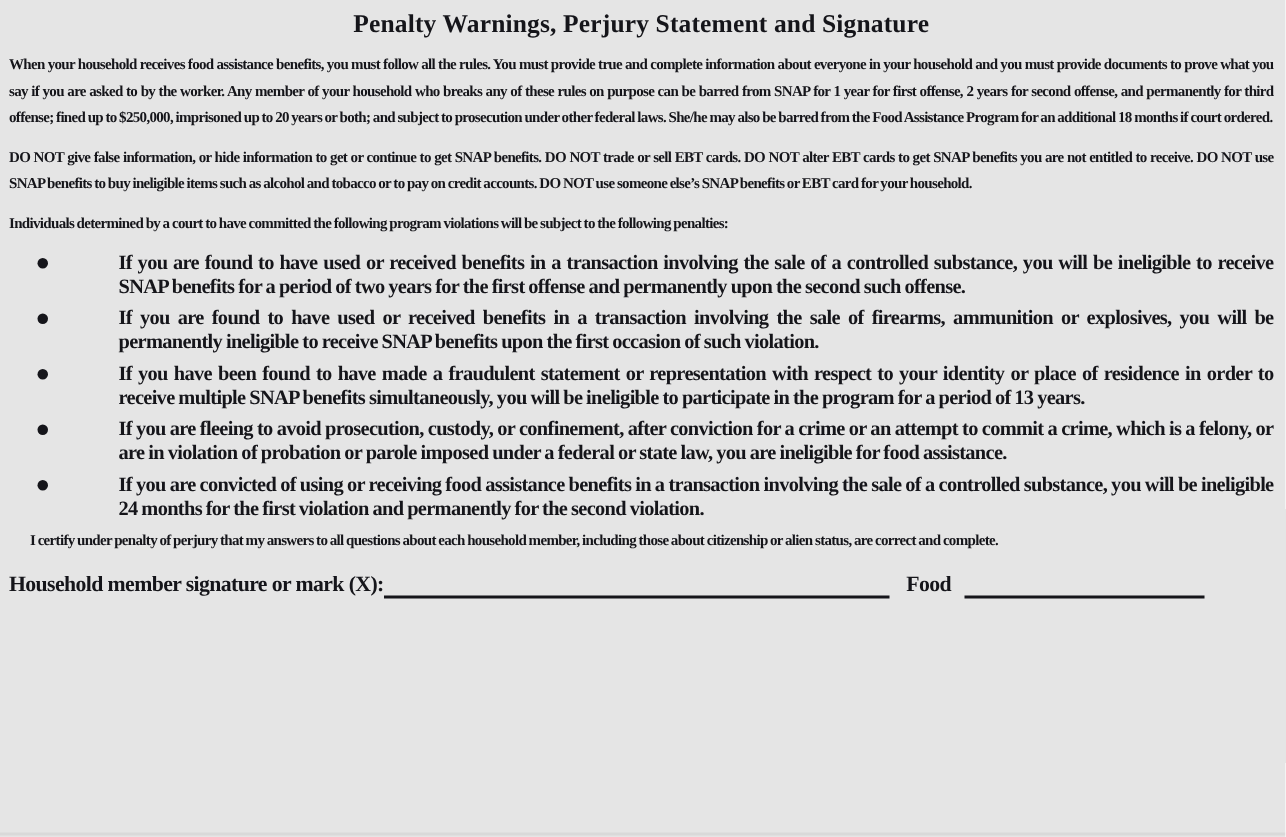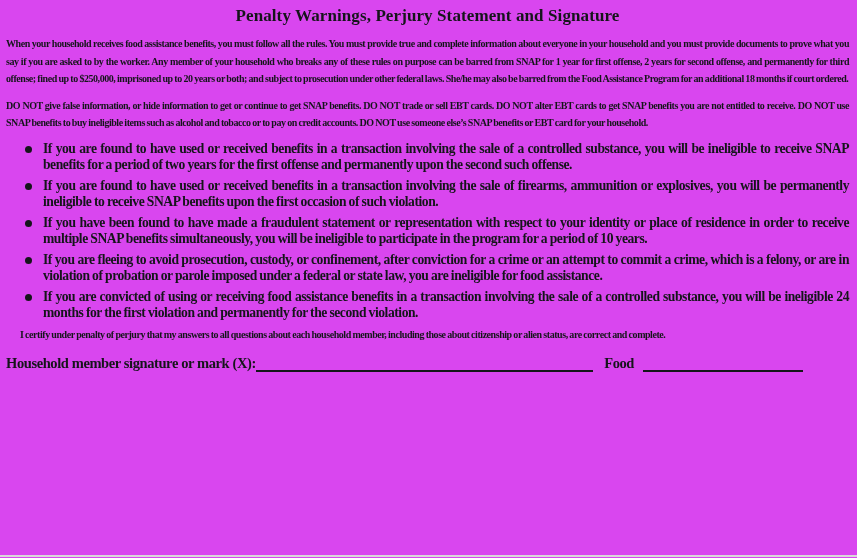--- a/index.html
+++ b/index.html
@@ -1,21 +1,21 @@
 <!DOCTYPE html>
 <html><head>
 <meta charset="utf-8">
 <style>
   * { margin: 0; padding: 0; box-sizing: border-box; }
   html, body { background: #ffffff; }
   .page {
     position: relative;
     width: 857px;
     height: 558px;
-    background: #d946ef;
+    background: #e5e5e5;
     color: #15151a;
     font-family: "Liberation Serif", "DejaVu Serif", serif;
     font-weight: bold;
     padding: 6px 8px 0 6px;
     overflow: hidden;
   }
   .doc-title {
     text-align: center;
     font-size: 17px;
     line-height: 20px;
@@ -31,20 +31,21 @@
     margin-bottom: 9px;
   }
   .penalty-list {
     list-style: none;
     margin: 0 0 2px 0;
   }
   .penalty-item {
     display: flex;
     align-items: flex-start;
     margin-bottom: 5px;
+    gap: 36px;
   }
   .bullet-dot {
     flex: 0 0 auto;
     width: 7px;
     height: 7px;
     border-radius: 50%;
     background: #15151a;
     margin: 5px 11px 0 19px;
   }
   .penalty-text {
@@ -103,33 +104,34 @@
 <body>
 
 <div class="page">
 
   <h1 class="doc-title">Penalty Warnings, Perjury Statement and Signature</h1>
 
   <p class="para">When your household receives food assistance benefits, you must follow all the rules.  You must provide true and complete information about everyone in your household and you must provide documents to prove what you say if you are asked to by the worker.  Any member of your household who breaks any of these rules on purpose can be barred from SNAP for 1 year for first offense, 2 years for second offense, and permanently for third offense; fined up to $250,000, imprisoned up to 20 years or both; and subject to prosecution under other federal laws.  She/he may also be barred from the Food Assistance Program for an additional 18 months if court ordered.</p>
 
   <p class="para">DO NOT give false information, or hide information to get or continue to get SNAP benefits. DO NOT trade or sell EBT cards. DO NOT alter EBT cards to get SNAP benefits you are not entitled to receive. DO NOT use SNAP benefits to buy ineligible items such as alcohol and tobacco or to pay on credit accounts. DO NOT use someone else’s SNAP benefits or EBT card for your household.</p>
 
+  <p class="para">Individuals determined by a court to have committed the following program violations will be subject to the following penalties:</p>
 
   <ul class="penalty-list">
     <li class="penalty-item">
       <span class="bullet-dot"></span>
       <span class="penalty-text">If you are found to have used or received benefits in a transaction involving the sale of a controlled substance, you will be ineligible to receive SNAP benefits for a period of two years for the first offense and permanently upon the second such offense.</span>
     </li>
     <li class="penalty-item">
       <span class="bullet-dot"></span>
       <span class="penalty-text">If you are found to have used or received benefits in a transaction involving the sale of firearms, ammunition or explosives, you will be permanently ineligible to receive SNAP benefits upon the first occasion of such violation.</span>
     </li>
     <li class="penalty-item">
       <span class="bullet-dot"></span>
-      <span class="penalty-text">If you have been found to have made a fraudulent statement or representation with respect to your identity or place of residence in order to receive multiple SNAP benefits simultaneously, you will be ineligible to participate in the program for a period of 10 years.</span>
+      <span class="penalty-text">If you have been found to have made a fraudulent statement or representation with respect to your identity or place of residence in order to receive multiple SNAP benefits simultaneously, you will be ineligible to participate in the program for a period of 13 years.</span>
     </li>
     <li class="penalty-item">
       <span class="bullet-dot"></span>
       <span class="penalty-text">If you are fleeing to avoid prosecution, custody, or confinement, after conviction for a crime or an attempt to commit a crime, which is a felony, or are in violation of probation or parole imposed under a federal or state law, you are ineligible for food assistance.</span>
     </li>
     <li class="penalty-item">
       <span class="bullet-dot"></span>
       <span class="penalty-text">If you are convicted of using or receiving food assistance benefits in a transaction involving the sale of a controlled substance, you will be ineligible 24 months for the first violation and permanently for the second violation.</span>
     </li>
   </ul>

